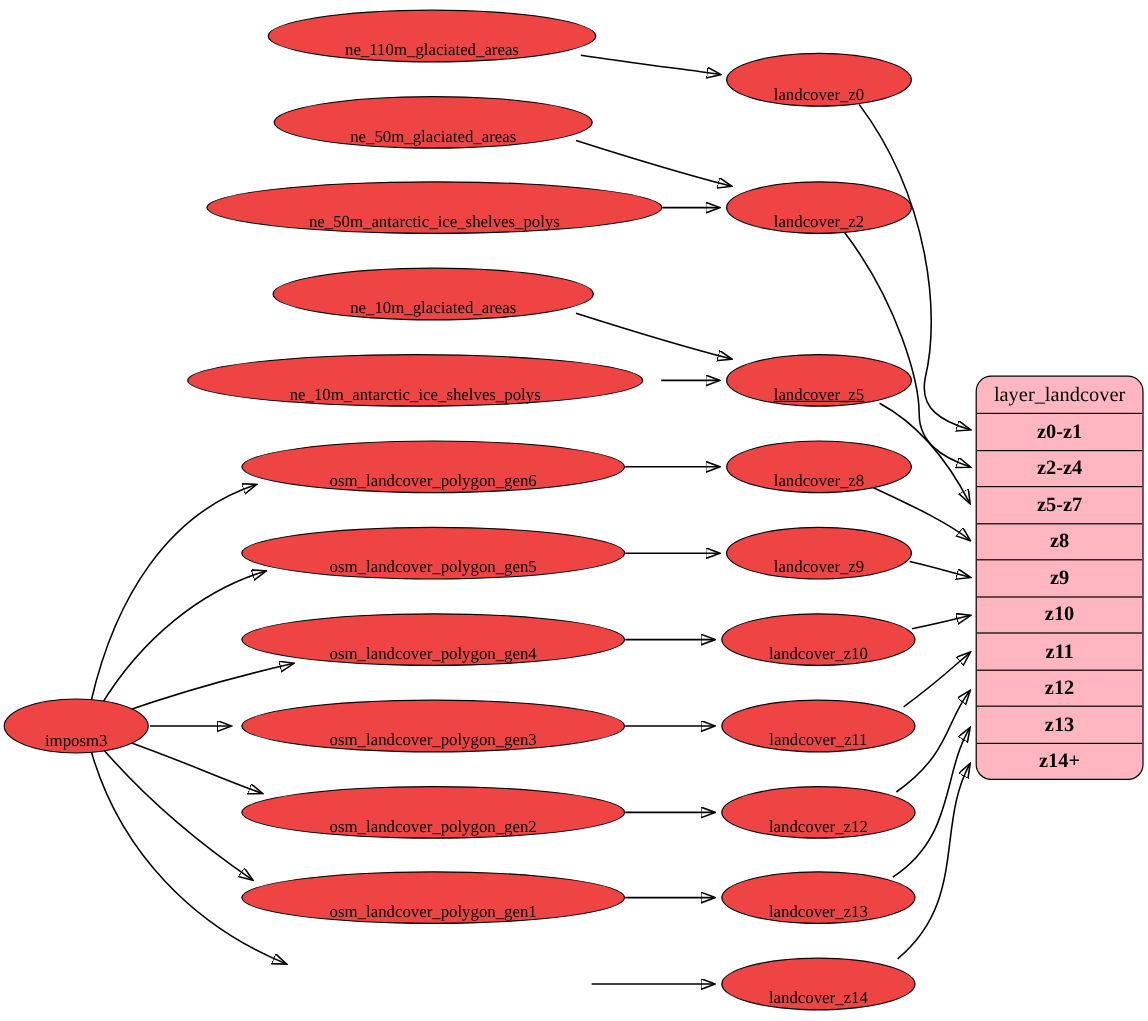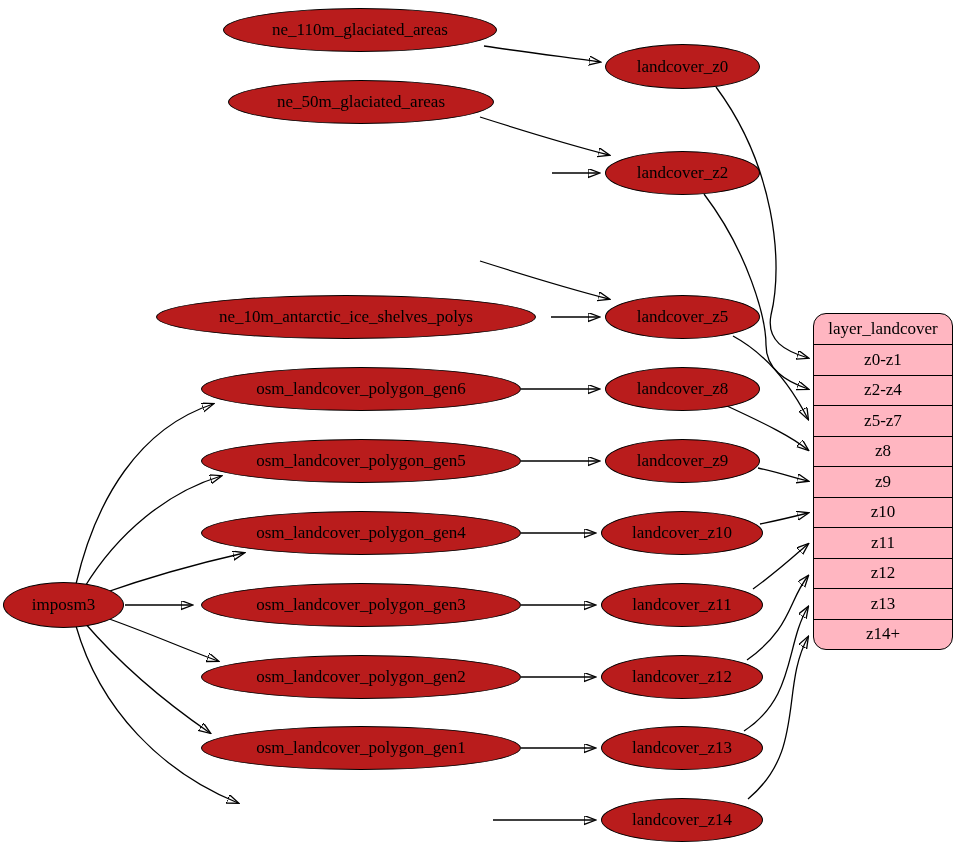--- a/index.html
+++ b/index.html
@@ -8,25 +8,25 @@
     width:957px;height:851px;
     background:#ffffff;
     font-family:"Liberation Serif","DejaVu Serif",serif;
     color:#000;
     overflow:hidden;
   }
   #edges{position:absolute;left:0;top:0;width:957px;height:851px;}
   #edges path{fill:none;stroke:#000;stroke-width:1.3px;}
   .node{
     position:absolute;
-    display:flex;align-items:center;justify-content:center;
-    background:#b91c1c;
+    display:flex;align-items:flex-end;justify-content:center;
+    background:#ef4444;
     border:1.3px solid #000;
     border-radius:50%;
-    font-size:17px;
+    font-size:14px;
     white-space:nowrap;
     box-sizing:border-box;
   }
   .record{
     position:absolute;
     display:flex;flex-direction:column;
     background:#ffb6c1;
     border:1.3px solid #000;
     border-radius:13px;
     box-sizing:border-box;
@@ -34,21 +34,21 @@
     font-size:17px;
     justify-content:space-between;
   }
   .record-title{
     height:30px;flex:0 0 30px;
     display:flex;align-items:center;justify-content:center;
   }
   .record-row{
     flex:1 1 auto;
     border-top:1.1px solid #000;
-    display:flex;align-items:center;justify-content:center;
+    display:flex;align-items:center;justify-content:center;font-weight:bold;
   }
 </style>
 </head>
 <body>
 
 <div id="canvas">
 
   <svg id="edges" viewBox="0 0 957 851" xmlns="http://www.w3.org/2000/svg">
     <defs>
       <marker id="arrow" markerUnits="userSpaceOnUse" markerWidth="13" markerHeight="10" refX="11" refY="4.5" orient="auto">
@@ -93,20 +93,26 @@
   <div class="node" style="left:3px;top:582px;width:121px;height:46px;">
     <span>imposm3</span>
   </div>
 
   <div class="node" style="left:223px;top:8px;width:274px;height:44px;">
     <span>ne_110m_glaciated_areas</span>
   </div>
   <div class="node" style="left:228px;top:80px;width:266px;height:44px;">
     <span>ne_50m_glaciated_areas</span>
   </div>
+  <div class="node" style="left:172px;top:151px;width:380px;height:44px;">
+    <span>ne_50m_antarctic_ice_shelves_polys</span>
+  </div>
+  <div class="node" style="left:227px;top:223px;width:268px;height:44px;">
+    <span>ne_10m_glaciated_areas</span>
+  </div>
   <div class="node" style="left:156px;top:295px;width:380px;height:44px;">
     <span>ne_10m_antarctic_ice_shelves_polys</span>
   </div>
   <div class="node" style="left:201px;top:367px;width:320px;height:44px;">
     <span>osm_landcover_polygon_gen6</span>
   </div>
   <div class="node" style="left:201px;top:439px;width:320px;height:44px;">
     <span>osm_landcover_polygon_gen5</span>
   </div>
   <div class="node" style="left:201px;top:511px;width:320px;height:44px;">
@@ -121,21 +127,21 @@
   <div class="node" style="left:201px;top:726px;width:320px;height:44px;">
     <span>osm_landcover_polygon_gen1</span>
   </div>
 
   <div class="node" style="left:605px;top:44px;width:155px;height:45px;">
     <span>landcover_z0</span>
   </div>
   <div class="node" style="left:605px;top:151px;width:155px;height:44px;font-family:Liberation Serif, serif;">
     <span>landcover_z2</span>
   </div>
-  <div class="node" style="left:605px;top:295px;width:155px;height:44px;">
+  <div class="node" style="left:605px;top:295px;width:155px;height:44px;text-decoration:underline;">
     <span>landcover_z5</span>
   </div>
   <div class="node" style="left:605px;top:367px;width:155px;height:44px;">
     <span>landcover_z8</span>
   </div>
   <div class="node" style="left:605px;top:439px;width:155px;height:44px;">
     <span>landcover_z9</span>
   </div>
   <div class="node" style="left:601px;top:511px;width:162px;height:44px;">
     <span>landcover_z10</span>

